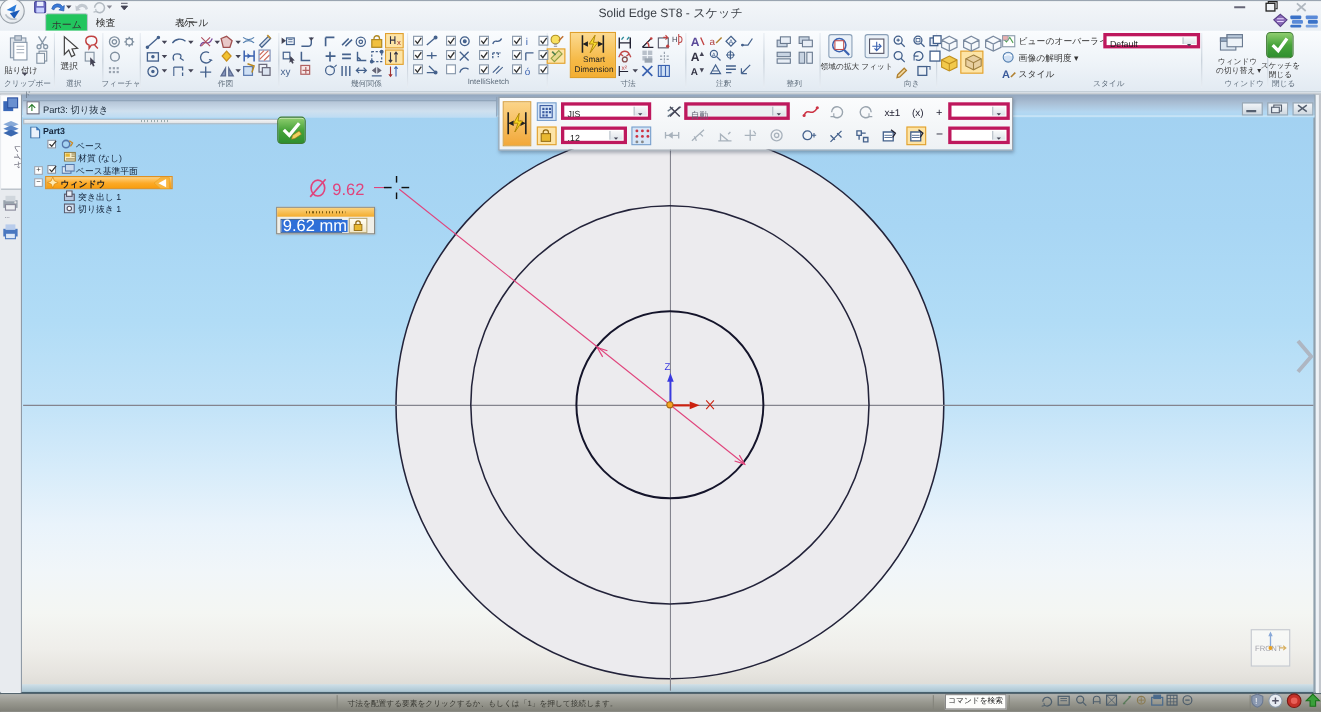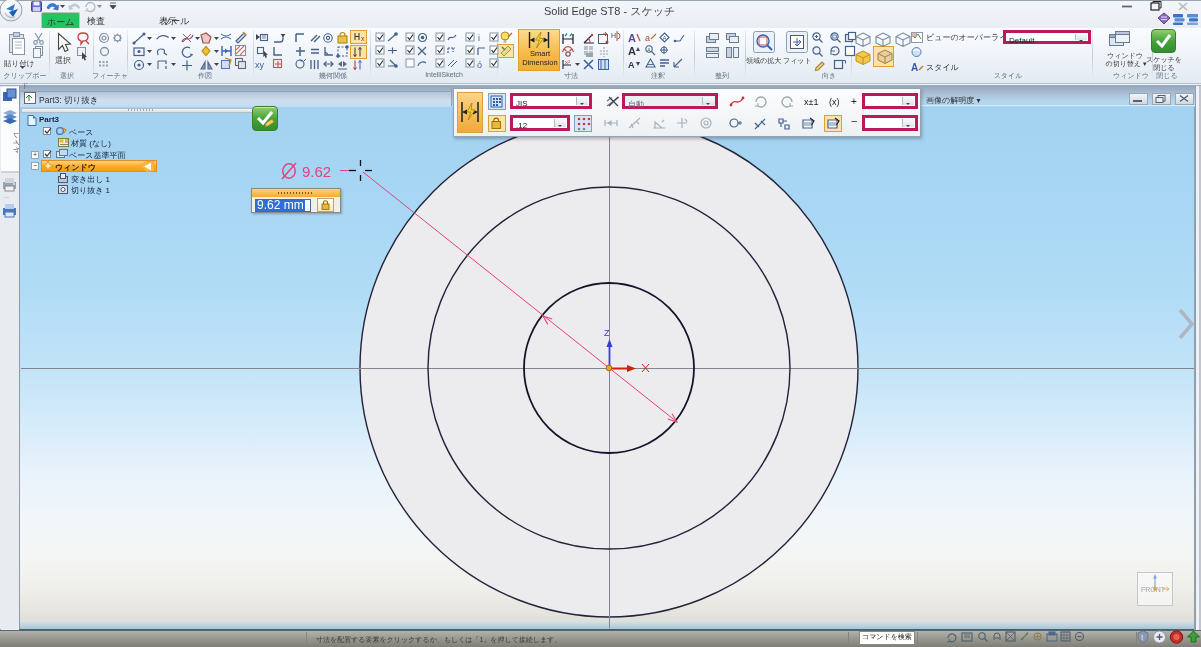--- a/index.html
+++ b/index.html
@@ -143,21 +143,21 @@
 <div class="abs" style="left:252px;top:106px;width:26px;height:25px;border:1px solid #3f7a32;border-radius:4px;background:linear-gradient(#8fce6f,#47a33a 50%,#2f8f2f);box-sizing:border-box;box-shadow:inset 0 1px 0 #c6e8b0;"></div>
 <svg class="abs" style="left:255px;top:109px" width="20" height="19">
     <path d="M3 9 l5 5 L17 3" stroke="#fff" stroke-width="3" fill="none"></path>
     <path d="M11 14 l6 -4 2 3 -6 4 -3 0.5 z" fill="#f0d060" stroke="#a07818" stroke-width="0.6"></path>
   </svg>
 
 <div class="abs" style="left:251px;top:188px;width:90px;height:25px;background:#f0efe8;border:1px solid #8a8a84;box-sizing:border-box;box-shadow:1px 1px 2px rgba(60,60,60,0.35);"></div>
 <div class="abs" style="left:252px;top:189px;width:88px;height:8px;background:linear-gradient(#fbd27e,#f3ac2e);"></div>
 <div class="abs" style="left:278px;top:192px;width:36px;height:2px;background:repeating-linear-gradient(90deg,#7a5a10 0 1px,transparent 1px 3px);"></div>
 <div class="abs" style="left:255px;top:199px;width:56px;height:13px;background:#fff;border:1px solid #4a6a92;box-sizing:border-box;"></div>
-<div class="abs" style="left:256px;top:200px;height:11px;background:#2f6fd8;color:#fff;font-size:12px;padding:0 1px;line-height:11px;">9.62 mm</div>
+<div class="abs" style="left:256px;top:200px;height:11px;background:#2f6fd8;color:#fff;font-size:15px;padding:0 1px;line-height:11px;">9.62 mm</div>
 <div class="abs" style="left:317px;top:198px;width:17px;height:14px;background:linear-gradient(#fffdf2,#f2e8c8);border:1px solid #b8a878;box-sizing:border-box;"></div>
 <svg class="abs" style="left:321px;top:200px" width="9" height="10">
     <rect x="1" y="4" width="7" height="5.5" fill="#e8b830" stroke="#906810" stroke-width="0.8"></rect>
     <path d="M2.5 4 v-1.2 a2 2 0 0 1 4 0 V4" fill="none" stroke="#906810" stroke-width="1.1"></path>
   </svg>
 
 <svg class="abs" style="left:280px;top:158px" width="70" height="24">
   <ellipse cx="9" cy="13" rx="6.2" ry="7.2" fill="none" stroke="#e0447c" stroke-width="1.5"></ellipse>
   <line x1="2" y1="21" x2="16" y2="5" stroke="#e0447c" stroke-width="1.5"></line>
   <text x="22" y="19" font-size="15" fill="#e0447c" font-family="Liberation Sans">9.62</text>
@@ -351,21 +351,21 @@
 <div class="abs glabel" style="left:988px;width:40px;">スタイル</div>
 <div class="abs glabel" style="left:1107px;width:48px;">ウィンドウ</div>
 <div class="abs glabel" style="left:1147px;width:40px;">閉じる</div>
 
 <div class="abs" style="left:4px;top:59px;font-size:7.5px;color:#333;">貼り付け</div>
 <div class="abs" style="left:55px;top:55px;font-size:8px;color:#333;">選択</div>
 
 <div class="abs" style="left:746px;top:56px;font-size:7px;color:#333;">領域の拡大</div>
 <div class="abs" style="left:783px;top:56px;font-size:7px;color:#333;">フィット</div>
 <div class="abs" style="left:926px;top:32px;font-size:8px;color:#333;">ビューのオーバーライド ▾</div>
-<div class="abs" style="left:926px;top:47px;font-size:8px;color:#333;margin-top:48px;">画像の解明度 ▾</div>
+<div class="abs" style="left:926px;top:47px;font-size:8px;color:#333;">画像の解明度 ▾</div>
 <div class="abs" style="left:926px;top:62px;font-size:8px;color:#333;">スタイル</div>
 <div class="abs combo" style="left:1003px;top:30px;width:88px;height:14px;font-size:8px;">Default<span class="da"></span></div>
 <div class="abs" style="left:1103px;top:51px;width:44px;text-align:center;font-size:7px;color:#333;">ウィンドウ</div>
 <div class="abs" style="left:1100px;top:59px;width:52px;text-align:center;font-size:7px;color:#333;">の切り替え ▾</div>
 <div class="abs" style="left:1142px;top:55px;width:44px;text-align:center;font-size:7px;color:#333;">スケッチを</div>
 <div class="abs" style="left:1142px;top:63px;width:44px;text-align:center;font-size:7px;color:#333;">閉じる</div>
 
 <div class="abs" style="left:518px;top:29px;width:42px;height:42px;background:linear-gradient(#fcda90,#f6ba48 60%,#f3ae32);border:1px solid #dfa02c;box-sizing:border-box;"></div>
 <svg class="abs" style="left:527px;top:31px" width="24" height="18">
  <line x1="2.5" y1="1" x2="2.5" y2="17" stroke="#222" stroke-width="1.4"></line>

